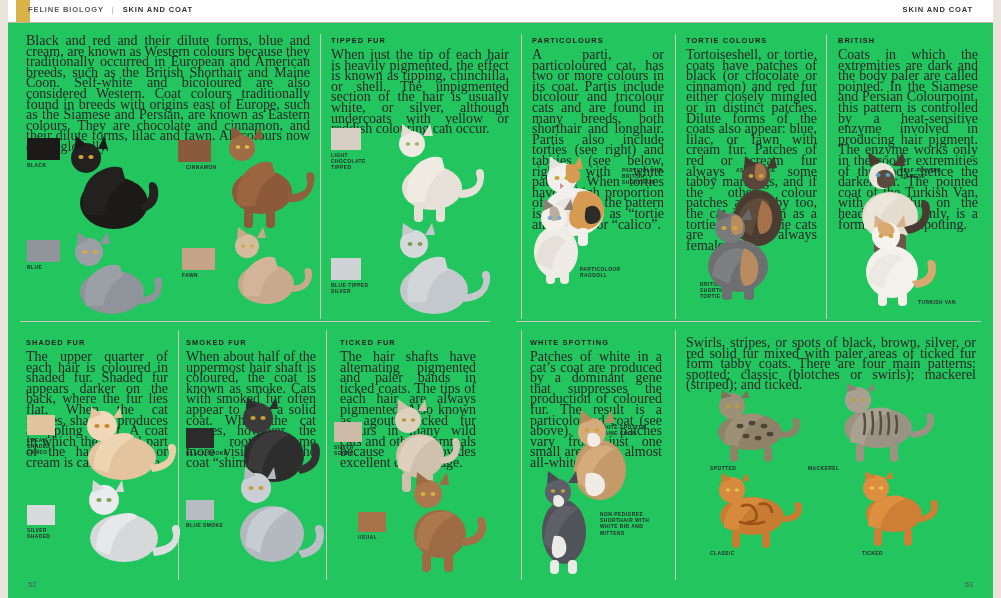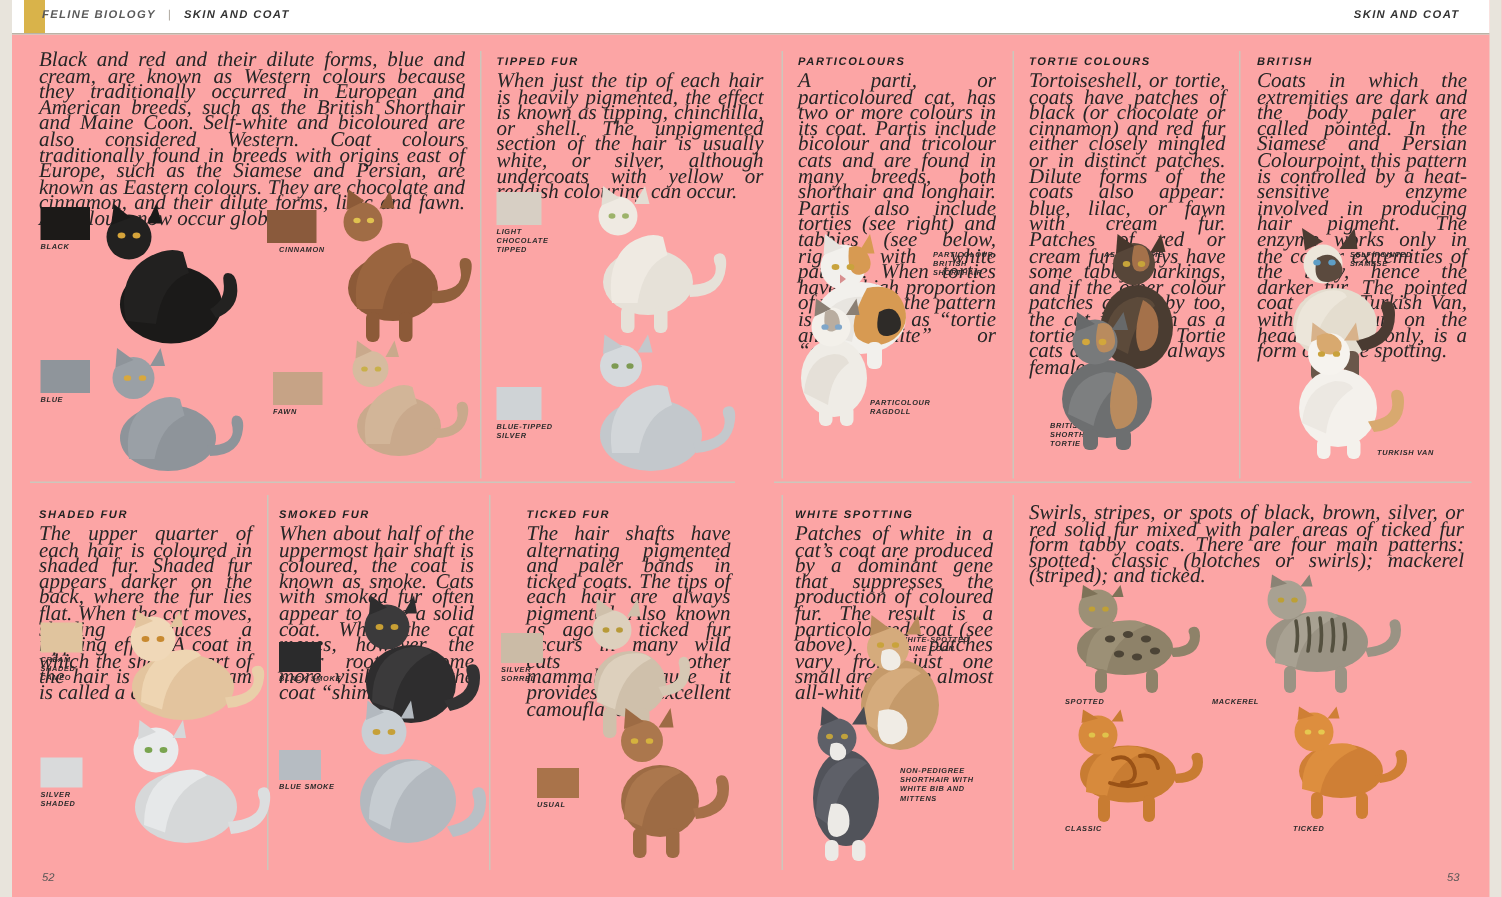--- a/index.html
+++ b/index.html
@@ -6,22 +6,21 @@
   body{
     width:1001px;height:598px;
     background:#ffffff;
     font-family:"Liberation Serif", serif;
     color:#1a1a1a;
     overflow:hidden;
     position:relative;
   }
   .page{
     position:absolute;inset:0;
-    background:#fca5a5;
-    font-style:italic;
+    background:#22c55e;
   }
   
   .edge-left{position:absolute;left:0;top:0;width:8px;height:598px;background:#e8e4dc;}
   .edge-right{position:absolute;right:0;top:0;width:8px;height:598px;background:#e8e4dc;}
 
   
   .header{
     position:absolute;left:8px;top:0;right:8px;height:22px;
     border-bottom:1px solid #b9b3a6;
     background:#ffffff;
@@ -362,21 +361,21 @@
     <ellipse cx="54" cy="72" rx="32" ry="28" fill="#b3b9bf"></ellipse>
     <path d="M28 84 q0 -32 24 -38 q14 -3 18 3 q-24 12 -28 42z" fill="#c6ccd1"></path>
     <circle cx="38" cy="26" r="15" fill="#c9cfd4"></circle>
     <path d="M26 18 l1 -13 l11 8z" fill="#b3b9bf"></path>
     <path d="M49 17 l7 -12 l2 12z" fill="#b3b9bf"></path>
     <ellipse cx="33" cy="26" rx="2.6" ry="2" fill="#c6a038"></ellipse>
     <ellipse cx="43" cy="26" rx="2.6" ry="2" fill="#c6a038"></ellipse>
     <path d="M84 96 q22 -4 22 -24 q0 -10 -6 -9 q-5 1 -2 8 q2 14 -18 18z" fill="#b9bfc5"></path>
   </svg>
 
-  <div class="col" style="left:351px;top:338px;width:136px;">
+  <div class="col" style="left:340px;top:338px;width:136px;">
     <div class="col-title">TICKED FUR</div>
     <div class="col-body">The hair shafts have alternating pigmented and paler bands in ticked coats. The tips of each hair are always pigmented. Also known as agouti, ticked fur occurs in many wild cats and other mammals because it provides excellent camouflage.</div>
   </div>
   <div class="swatch" style="left:334px;top:422px;width:28px;height:20px;background:#cbbba6;"></div>
   <div class="caption" style="left:334px;top:445px;width:42px;">SILVER SORREL</div>
   <div class="swatch" style="left:358px;top:512px;width:28px;height:20px;background:#a9734a;"></div>
   <div class="caption" style="left:358px;top:535px;width:42px;">USUAL</div>
 
   <svg class="cat" style="left:372px;top:398px;" width="96" height="100" viewBox="0 0 96 100">
     <ellipse cx="48" cy="58" rx="24" ry="22" fill="#cfc0ab"></ellipse>

